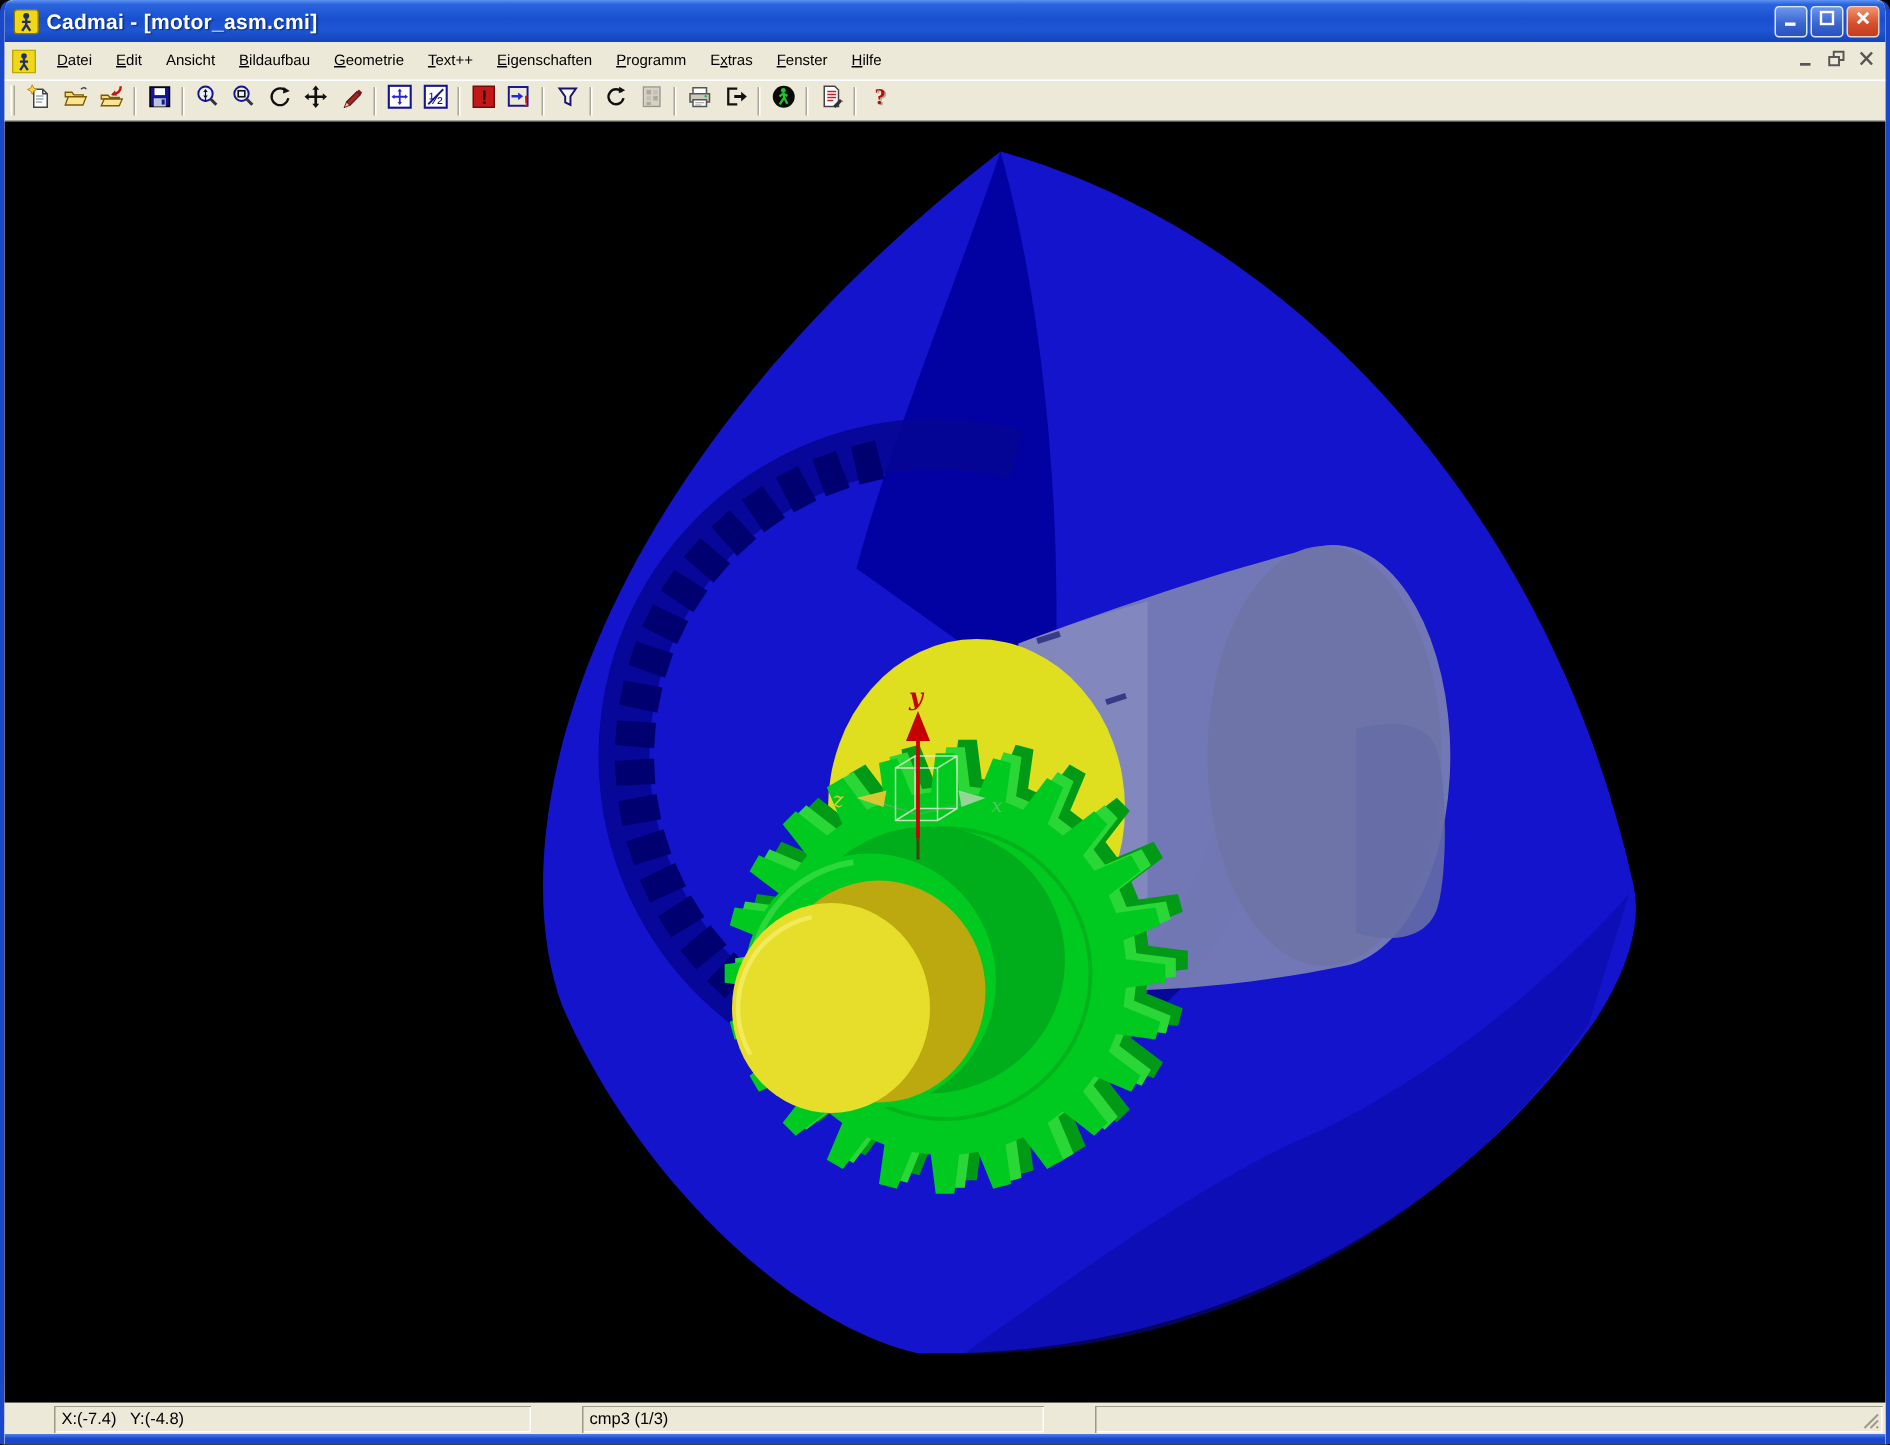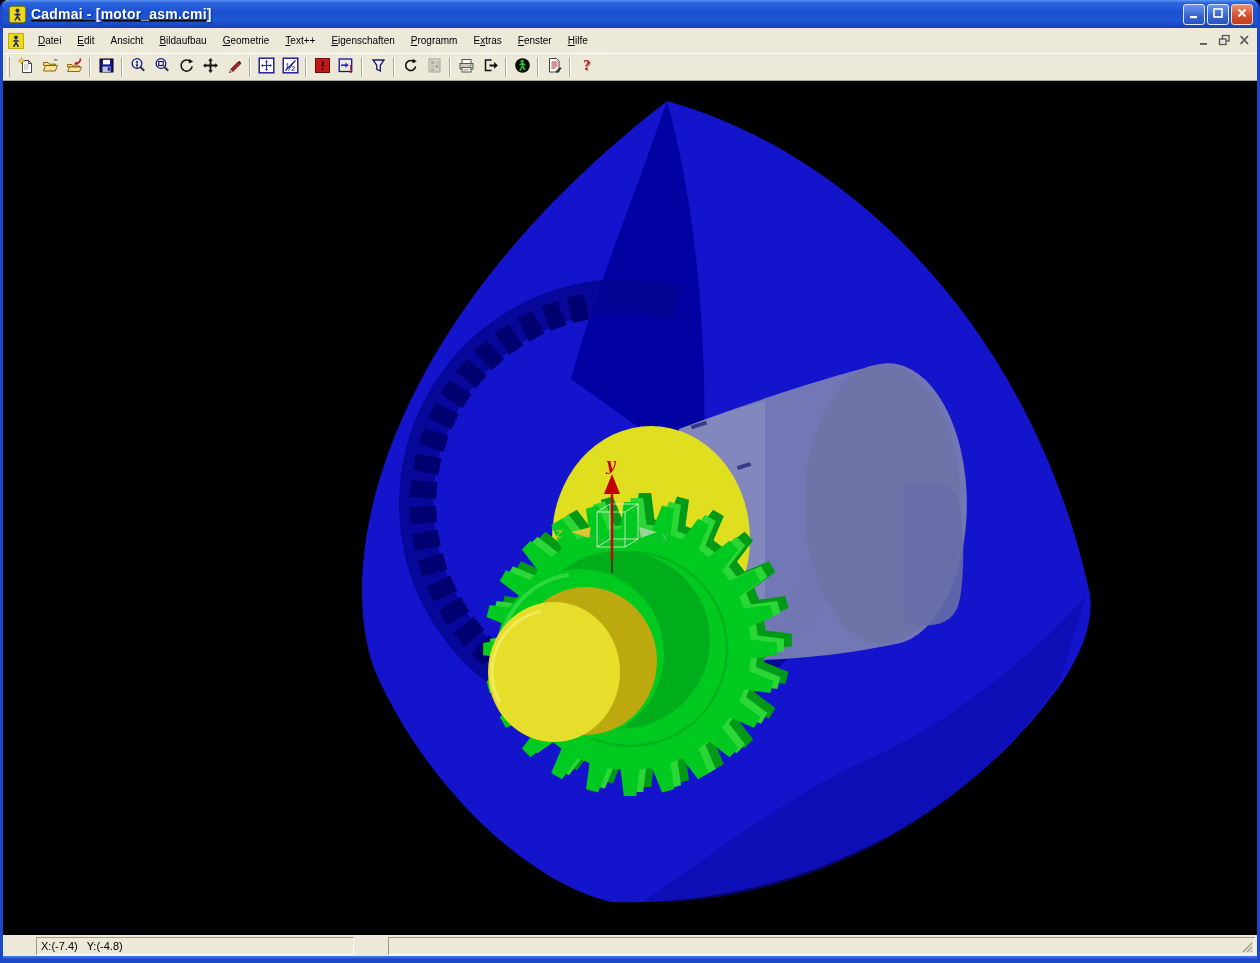--- a/index.html
+++ b/index.html
@@ -7,21 +7,21 @@
   .window{
     width:1260px;height:963px;display:flex;flex-direction:column;
     background:#ECE9D8;border-left:3px solid #1A48C8;border-right:3px solid #1A48C8;
     border-radius:8px 8px 0 0;overflow:hidden;
     font-family:"Liberation Sans", sans-serif;
   }
   
   .titlebar{
     height:28px;flex:0 0 28px;display:flex;align-items:center;
     background:linear-gradient(180deg,#5E94F2 0%,#2C64DE 10%,#1A50D0 45%,#1E56D4 72%,#1343B8 100%);
-    padding:0 4px;border-radius:6px 6px 0 0;text-decoration:underline;
+    padding:0 4px;border-radius:6px 6px 0 0;
   }
   .titlebar .app-ico{width:17px;height:17px;margin:0 5px 0 2px;flex:0 0 auto;}
   .title-text{color:#fff;font-weight:bold;font-size:14px;letter-spacing:.2px;
     text-shadow:1px 1px 1px #0A2A80;white-space:nowrap;flex:1;}
   .winbtns{display:flex;gap:2px;}
   .wbtn{width:22px;height:21px;border-radius:3px;display:flex;align-items:center;justify-content:center;
     border:1px solid #DCE8FA;cursor:default;}
   .wbtn.min,.wbtn.max{background:linear-gradient(180deg,#6D96EC,#3A66D0 55%,#2A52C0);}
   .wbtn.close{background:linear-gradient(180deg,#F0936F,#D6502C 55%,#C23E1E);border-color:#F2D5C8;}
   
@@ -347,20 +347,23 @@
           <path d="M601 413 L617 413 L609 393 Z" fill="#C40000"></path>
           <text x="603" y="389" fill="#CC0000" font-size="16" font-style="italic" font-weight="bold" font-family="DejaVu Serif, serif">y</text>
         </g>
       </svg>
   </div>
 
   <div class="statusbar">
     <div class="spanel p1">
       <span>X:(-7.4)   Y:(-4.8)</span>
     </div>
+    <div class="spanel p2">
+      <span>cmp3 (1/3)</span>
+    </div>
     <div class="spanel p3">
       <span></span>
       <svg class="grip" width="13" height="13">
         <path d="M11 2 L2 11 M11 6 L6 11 M11 10 L10 11" stroke="#9d9a85" stroke-width="1.4" fill="none"></path>
       </svg>
     </div>
   </div>
 
   <div class="bottom-frame"></div>
 </div>

